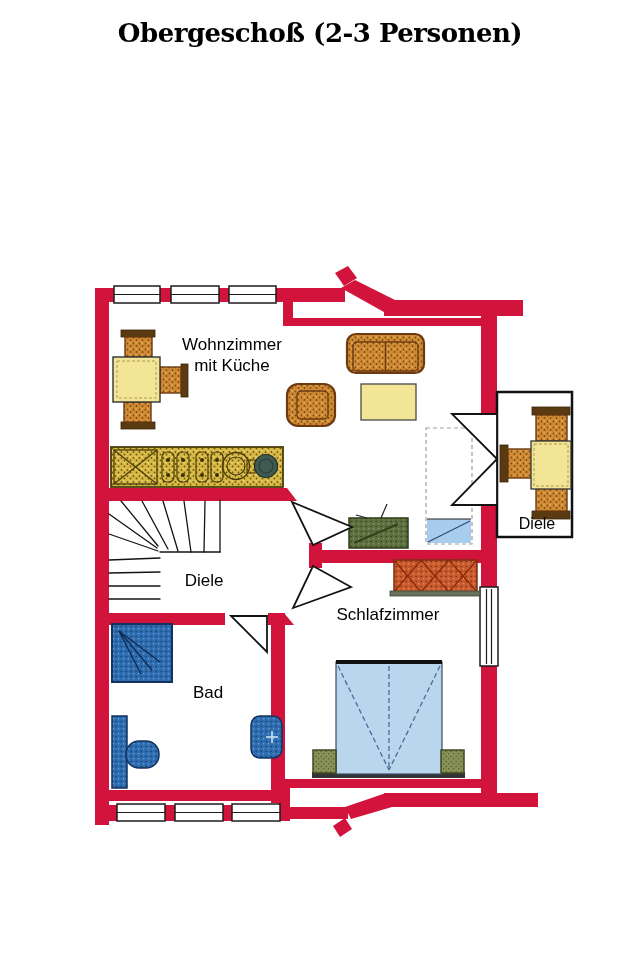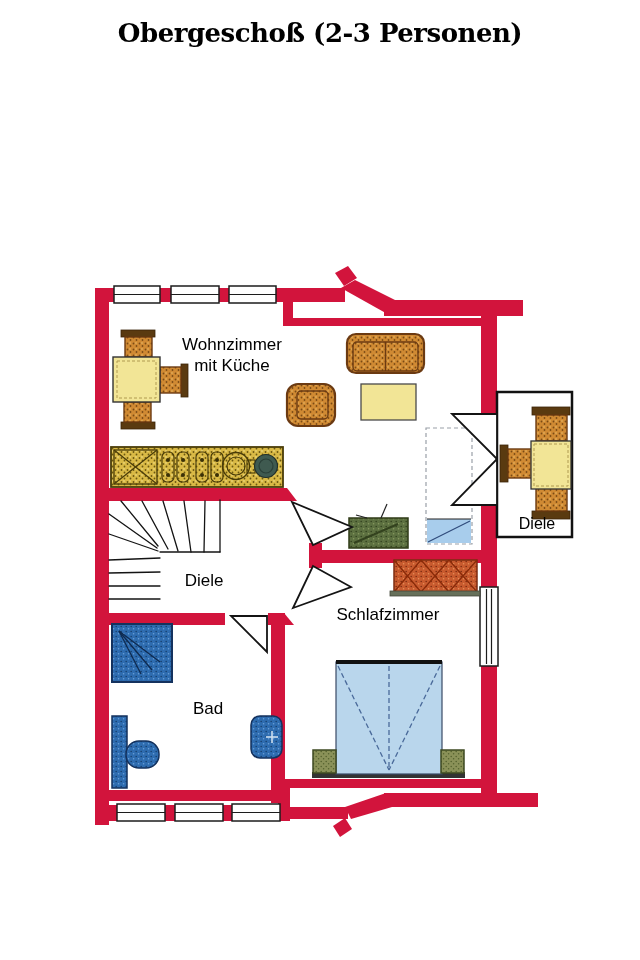--- a/index.html
+++ b/index.html
@@ -268,17 +268,17 @@
       <polygon class="door" points="313,566 351,587 293,608"></polygon>
       <polygon class="door" points="231,616 267,616 267,652"></polygon>
     </g>
   </svg>
 
   <div class="room-label" style="left:232px;top:334px;">
     <div>Wohnzimmer</div>
     <div>mit Küche</div>
   </div>
   <div class="room-label" style="left:204px;top:570px;">Diele</div>
-  <div class="room-label" style="left:208px;top:682px;margin-top:16px;">Bad</div>
+  <div class="room-label" style="left:208px;top:682px;">Bad</div>
   <div class="room-label" style="left:388px;top:604px;">Schlafzimmer</div>
   <div class="room-label small" style="left:537px;top:513px;">Diele</div>
 
 </div>
 
 </body></html>

